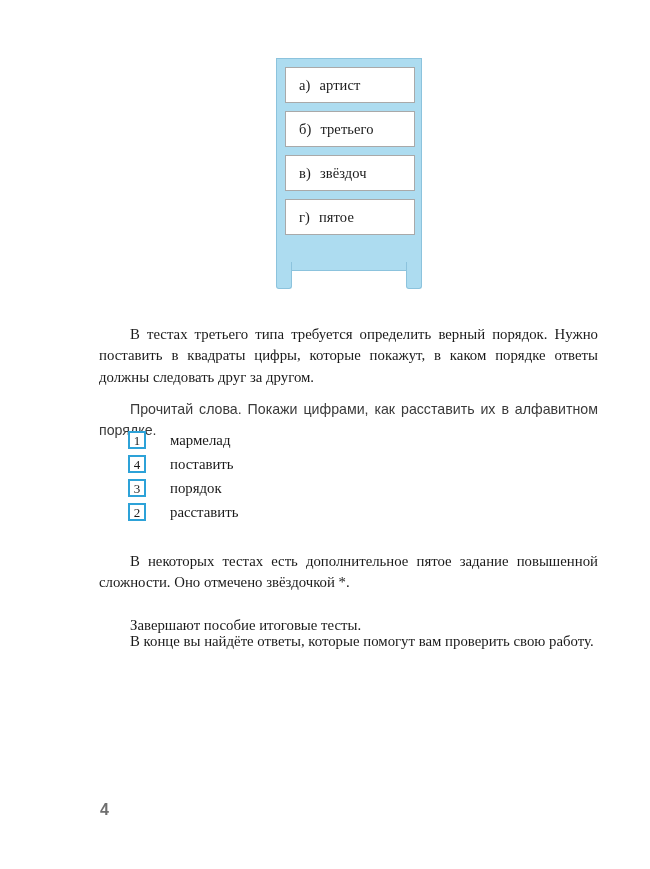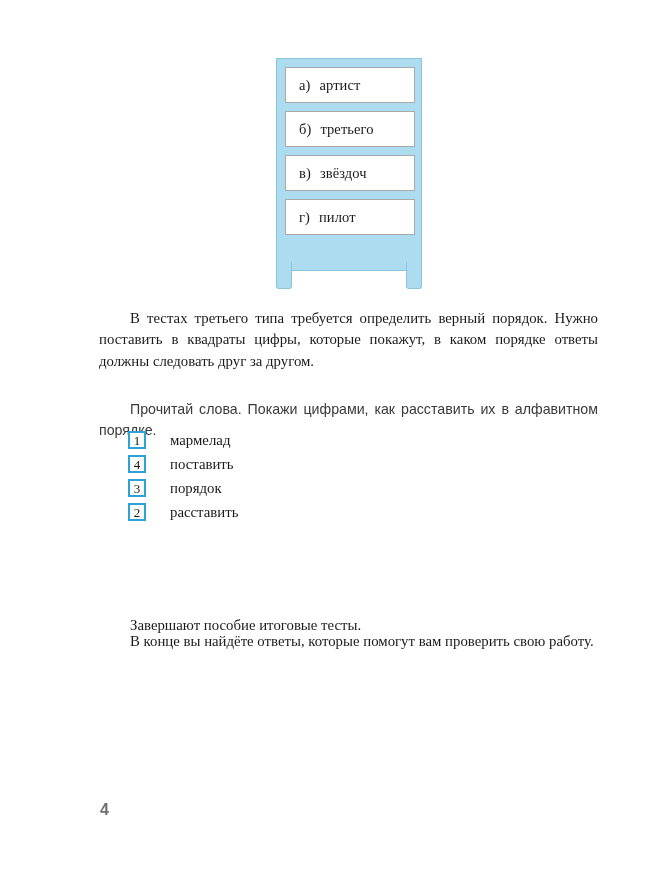--- a/index.html
+++ b/index.html
@@ -116,21 +116,21 @@
     text-align-last: left;
     text-indent: 31px;
     hyphens: manual;
   }
   .para.sans {
     font-family: "Liberation Sans", "DejaVu Sans", sans-serif;
     font-size: 14.2px;
     color: #3a3a3a;
   }
 
-  #para-order   { top: 284px; margin-top: 24px; }
+  #para-order   { top: 300px; margin-top: 24px; }
   #para-task    { top: 385px; }
   #para-extra   { top: 536px; }
   #para-final   { top: 600px; }
   #para-answers { top: 616px; }
 
   
   .word-list {
     position: absolute;
     left: 128px;
     top: 428px;
@@ -192,21 +192,21 @@
             <span class="lbl-word">третьего</span>
           </div>
 
           <div class="drawer">
             <span class="lbl-letter">в)</span>
             <span class="lbl-word">звёздоч</span>
           </div>
 
           <div class="drawer">
             <span class="lbl-letter">г)</span>
-            <span class="lbl-word">пилот</span>
+            <span class="lbl-word">пятое</span>
           </div>
 
         </div>
       </div>
       <div class="cabinet-legs">
         <div class="leg-bridge"></div>
         <div class="leg left"></div>
         <div class="leg right"></div>
       </div>
     </div>
@@ -233,20 +233,21 @@
       <span class="word-text">порядок</span>
     </div>
 
     <div class="word-item">
       <span class="num-box">2</span>
       <span class="word-text">расставить</span>
     </div>
 
   </div>
 
+  <p class="para" id="para-extra">В некоторых тестах есть дополнительное пятое за­дание повышенной сложности. Оно отмечено звёздоч­кой *.</p>
 
   <p class="para" id="para-final">Завершают пособие итоговые тесты.</p>
 
   <p class="para" id="para-answers">В конце вы найдёте ответы, которые помогут вам проверить свою работу.</p>
 
   <div class="page-number">4</div>
 
 </div>
 
 </body></html>

